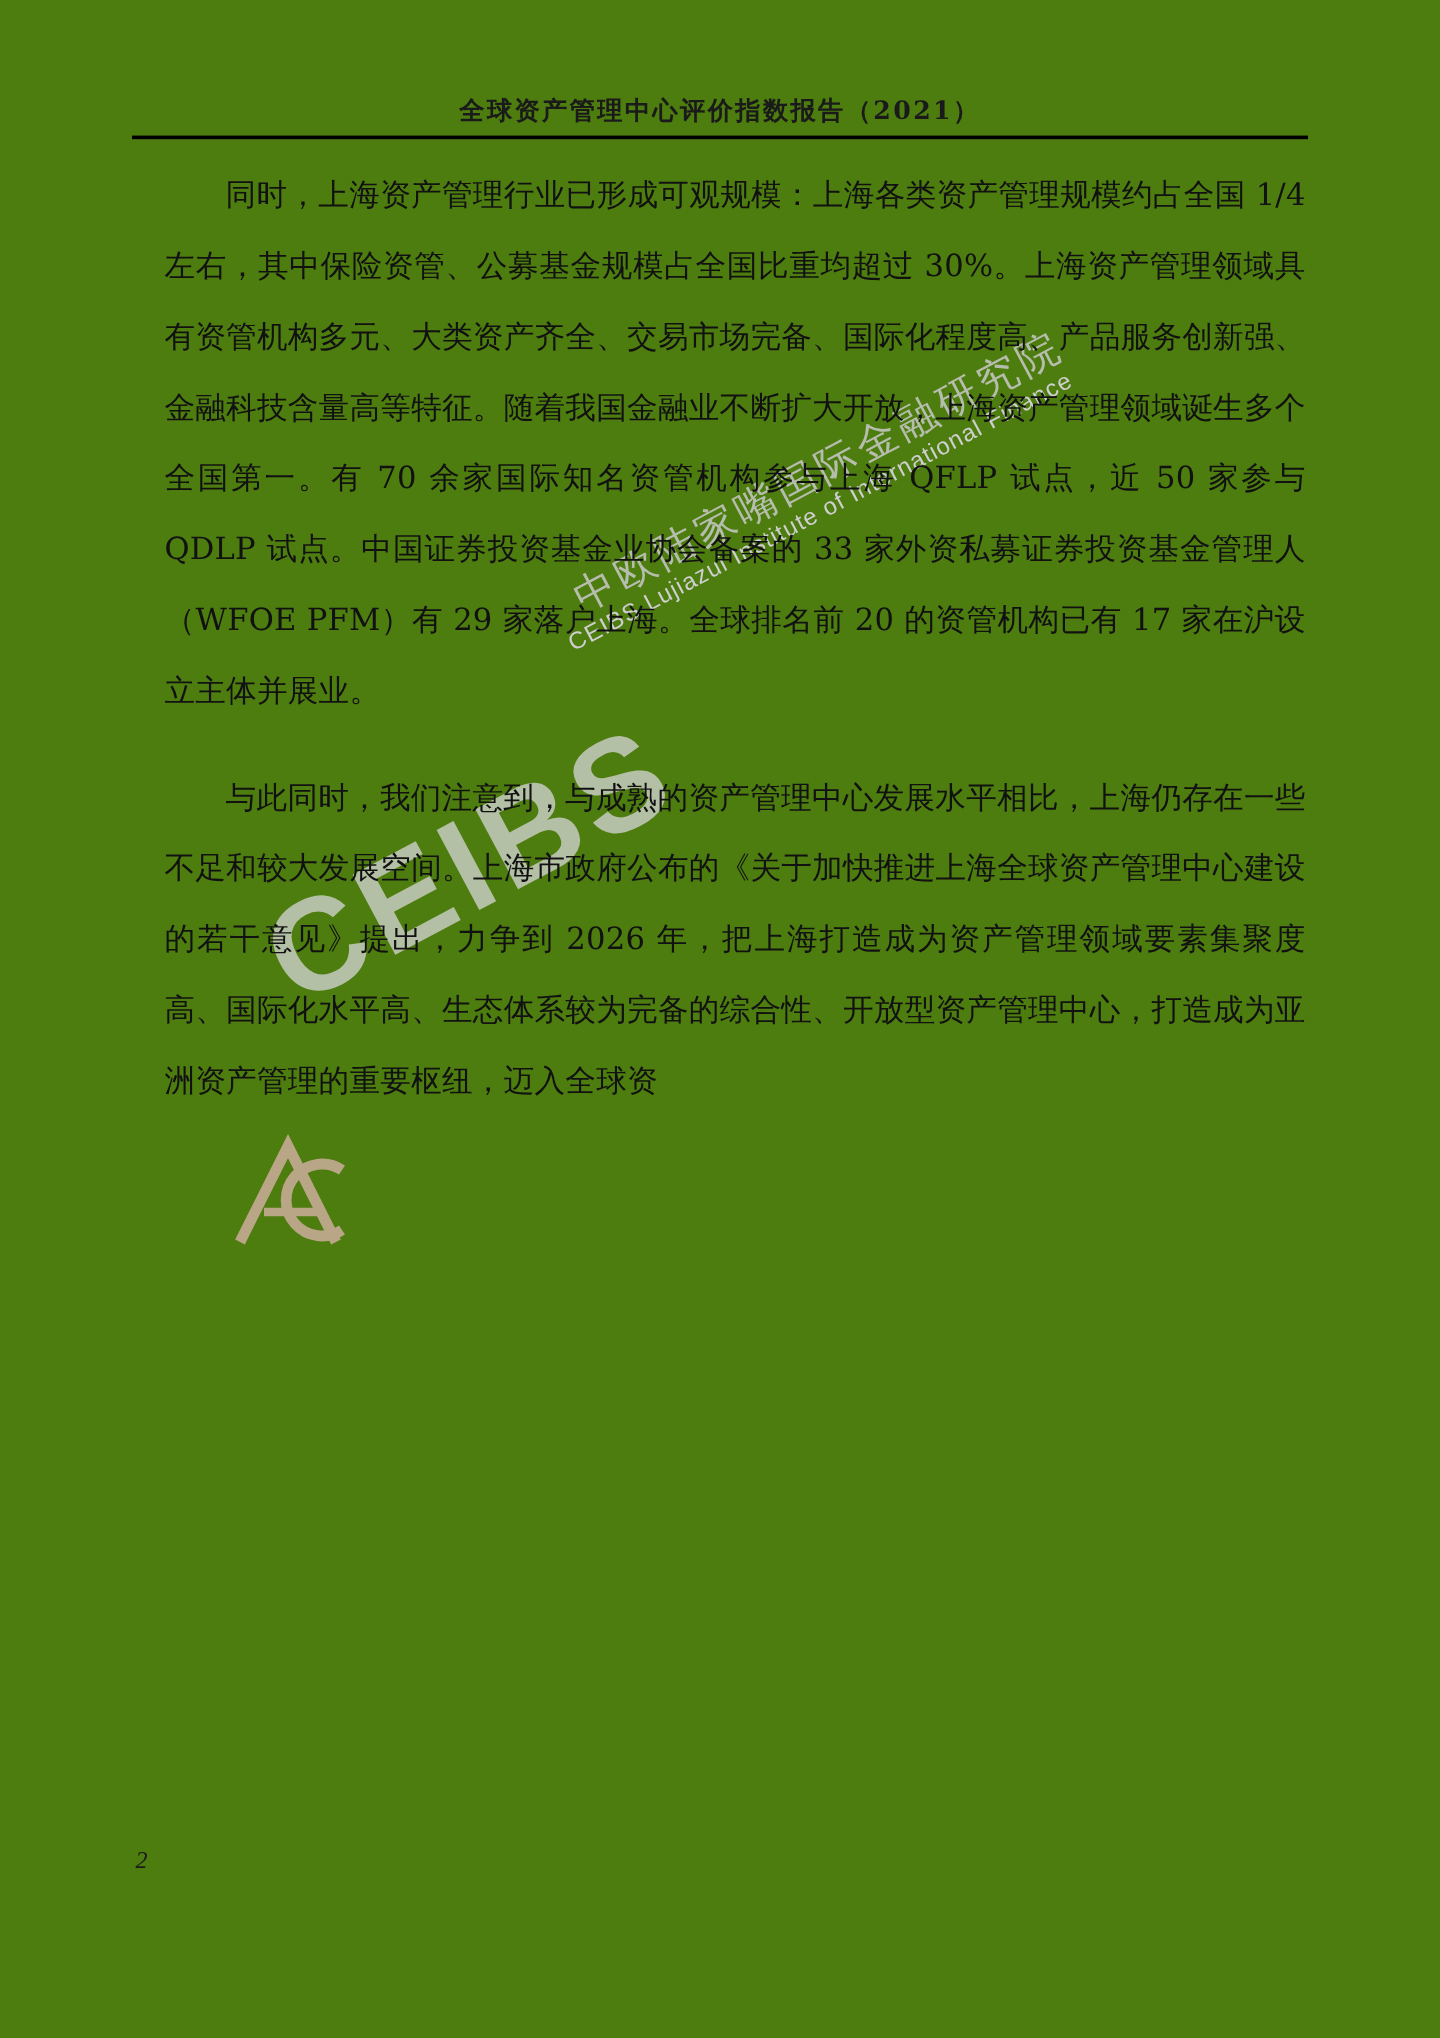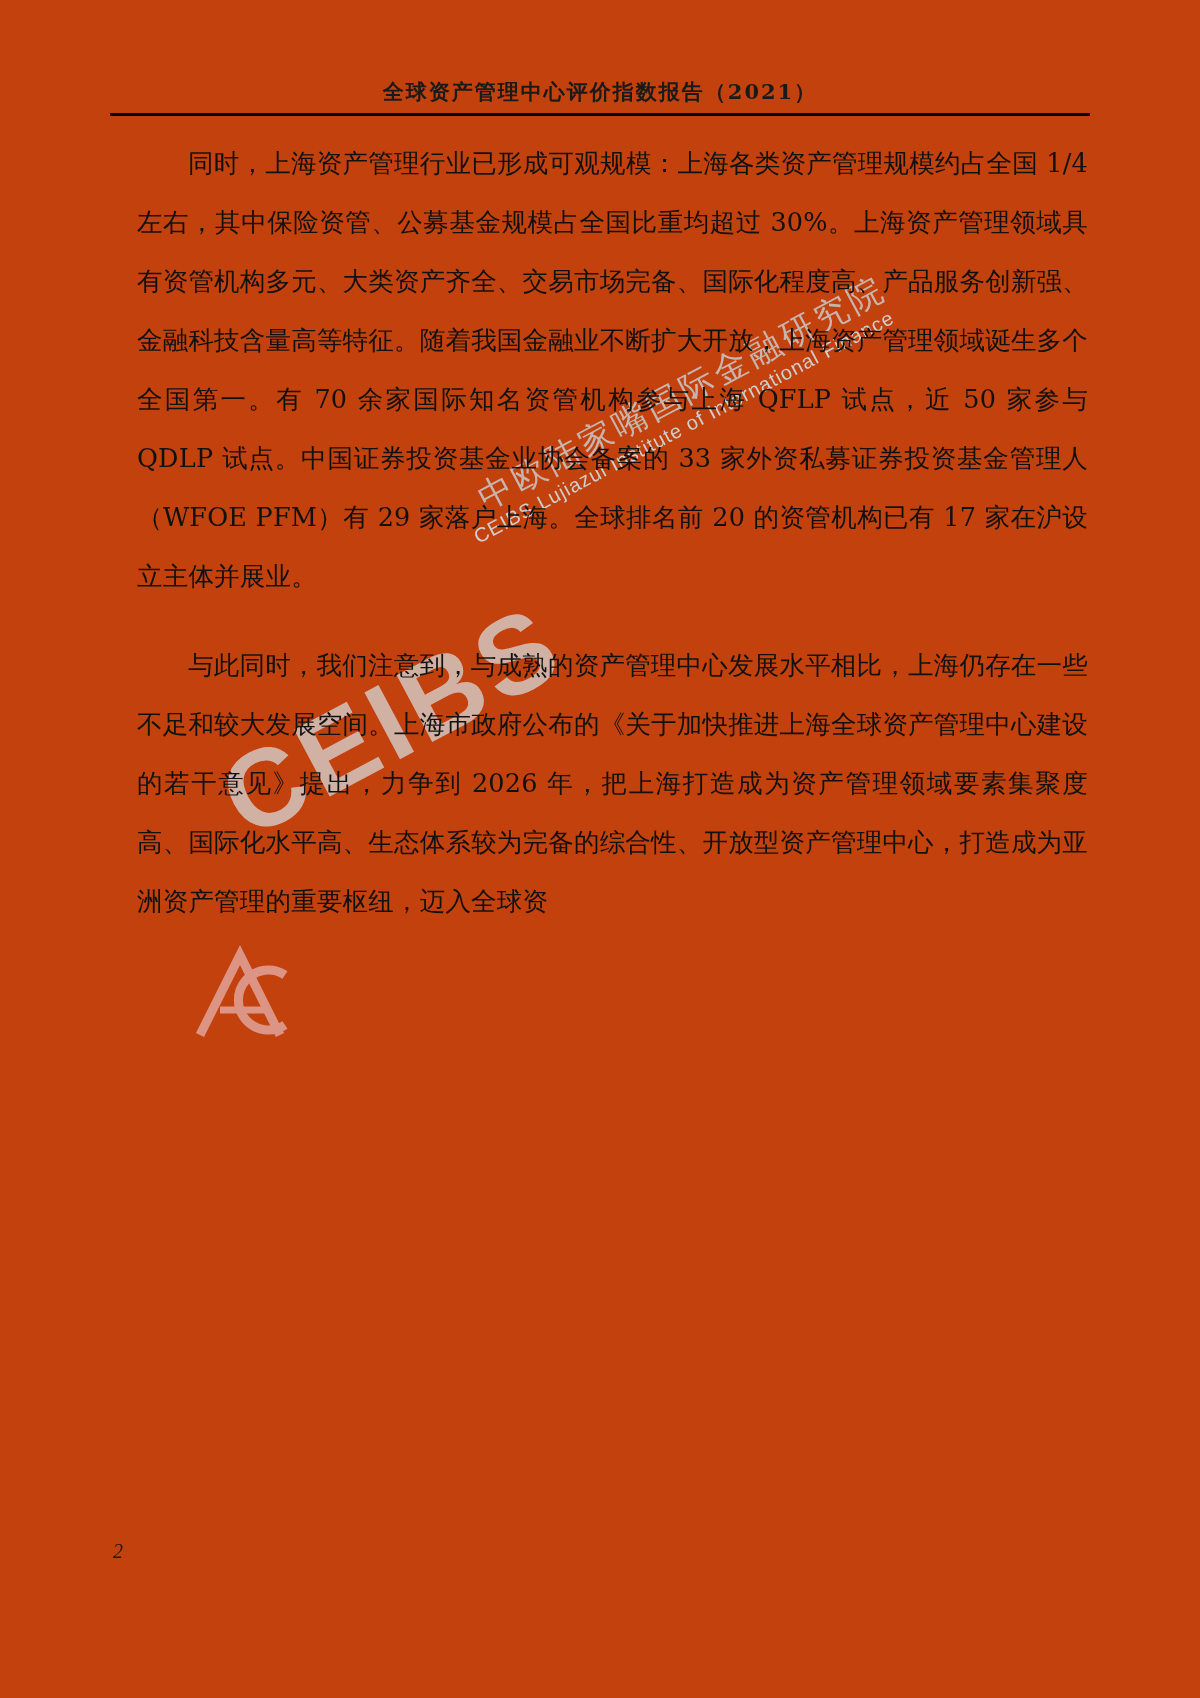--- a/index.html
+++ b/index.html
@@ -8,21 +8,21 @@
     background: #d9d9d9;
   }
   body {
     font-family: "Liberation Serif", "DejaVu Serif", serif;
   }
   .page {
     position: relative;
     width: 1200px;
     height: 1698px;
     margin: 0 auto;
-    background: #c2410c;
+    background: #4d7c0f;
     overflow: hidden;
     box-sizing: border-box;
   }
   .header {
     position: absolute;
     top: 78px;
     left: 0;
     width: 1200px;
     text-align: center;
     font-size: 21px;

